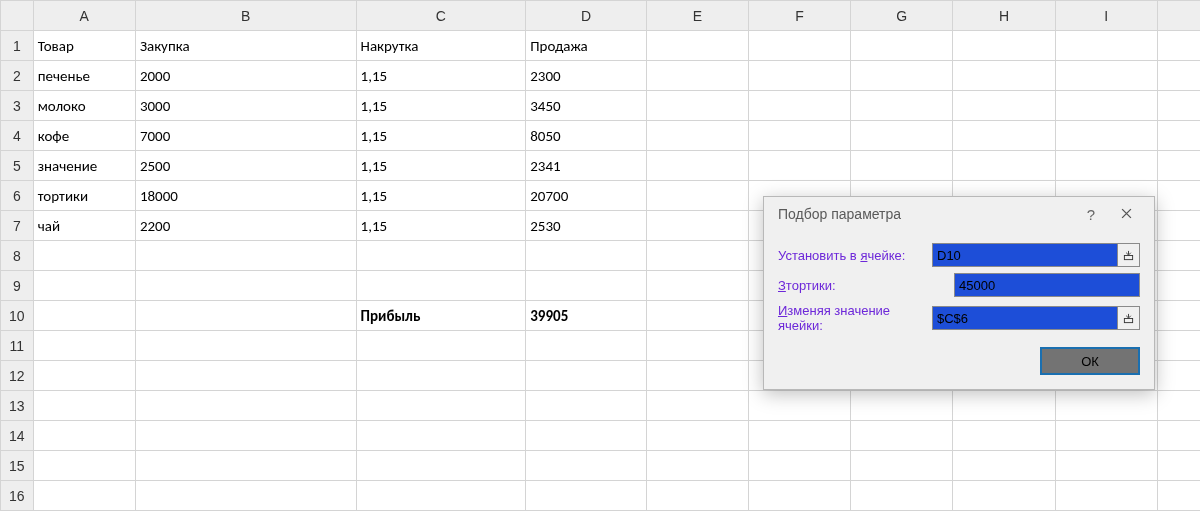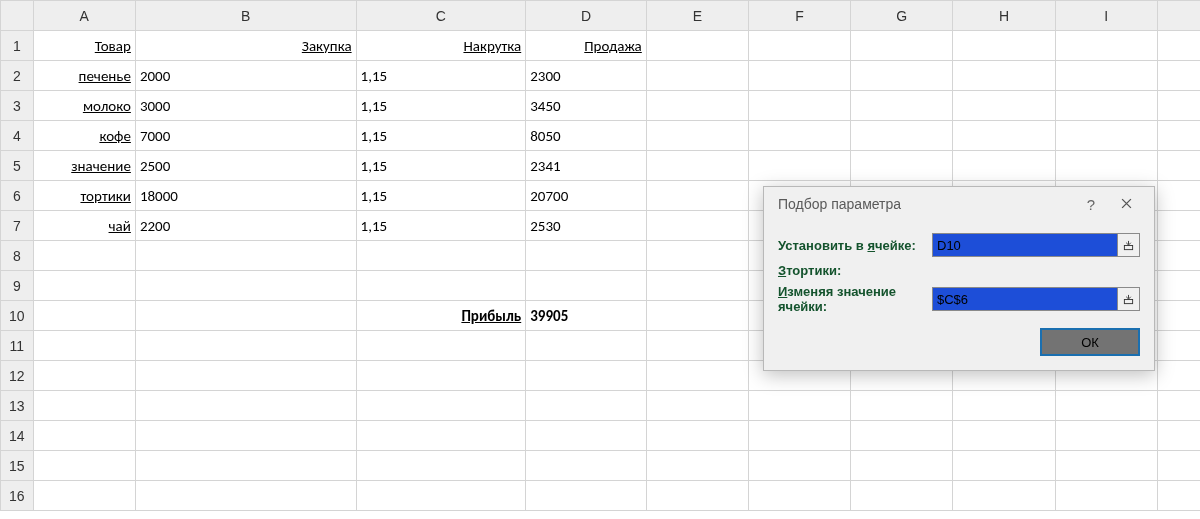--- a/index.html
+++ b/index.html
@@ -35,28 +35,28 @@
       font-family: "Segoe UI", Arial, sans-serif;
       font-size: 14px;
     }
     .grid .corner { background: #eeeeee; }
     .grid .rowhdr { width: 32px; text-align: center; background:#eeeeee; font-family:"Segoe UI",Arial,sans-serif; font-size:14px;}
     .colA { width: 100px; }
     .colB { width: 216px; }
     .colC { width: 166px; }
     .colD { width: 118px; }
     .colE, .colF, .colG, .colH, .colI, .colJ { width: 100px; }
-    .txt { text-align: right; text-decoration: underline; }
+    .txt { text-align: left; }
     .num { }
     .bold { font-weight: bold; }
 
     .dialog {
       position: absolute;
       left: 763px;
-      top: 186px;
+      top: 196px;
       width: 392px;
       background: #f0f0f0;
       border: 1px solid #b8b8b8;
       box-shadow: 0 4px 18px rgba(0,0,0,0.25);
       font-family: "Segoe UI", Arial, sans-serif;
       font-size: 13px;
     }
     .dlg-titlebar {
       display: flex;
       align-items: center;
@@ -74,22 +74,21 @@
     .dlg-body {
       padding: 6px 14px 14px 14px;
     }
     .dlg-row {
       display: flex;
       align-items: center;
       margin: 6px 0;
     }
     .dlg-label {
       width: 198px;
-      color: #14532d;
-      font-weight: bold;
+      color: #6d28d9;
     }
     .dlg-label u { text-decoration: underline; }
     .dlg-input-wrap {
       flex: 1;
       display: flex;
       align-items: stretch;
     }
     .dlg-input {
       flex: 1;
       height: 24px;
@@ -390,20 +389,23 @@
         <span class="refedit-btn">
           <svg viewBox="0 0 12 12">
               <rect x="1.5" y="6" width="9" height="4.5" fill="none" stroke="#333" stroke-width="1"></rect>
               <path d="M6 1 L6 5 M3.5 3 L6 5.5 L8.5 3" fill="none" stroke="#333" stroke-width="1"></path>
             </svg>
         </span>
       </div>
     </div>
     <div class="dlg-row">
       <span class="dlg-label"><u>З</u><span>тортики:</span></span>
+      <div class="dlg-input-wrap">
+        <input class="dlg-input" value="45000" style="">
+      </div>
     </div>
     <div class="dlg-row">
       <span class="dlg-label"><u>И</u><span>зменяя значение ячейки:</span></span>
       <div class="dlg-input-wrap">
         <input class="dlg-input" value="$C$6" style="">
         <span class="refedit-btn">
           <svg viewBox="0 0 12 12">
               <rect x="1.5" y="6" width="9" height="4.5" fill="none" stroke="#333" stroke-width="1"></rect>
               <path d="M6 1 L6 5 M3.5 3 L6 5.5 L8.5 3" fill="none" stroke="#333" stroke-width="1"></path>
             </svg>

